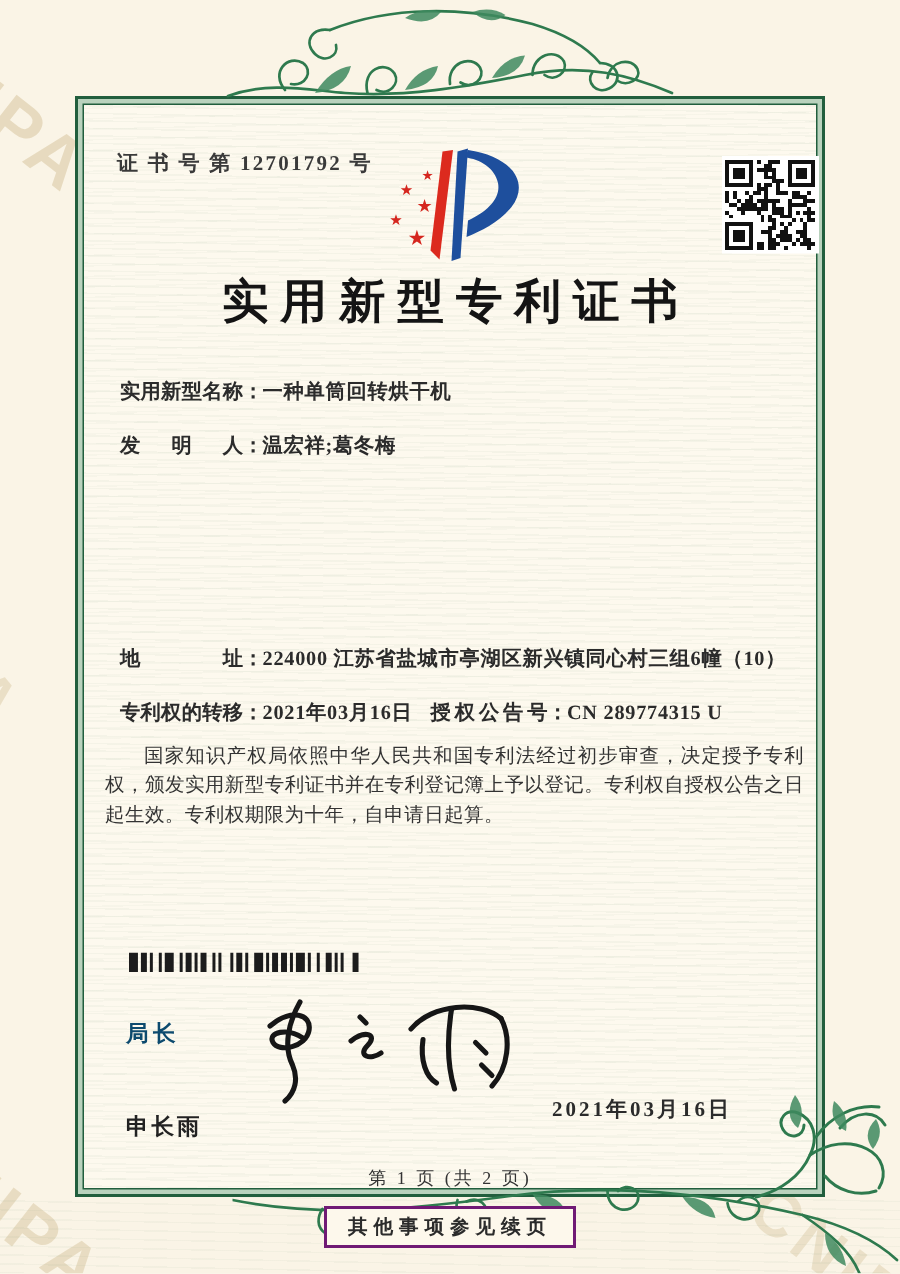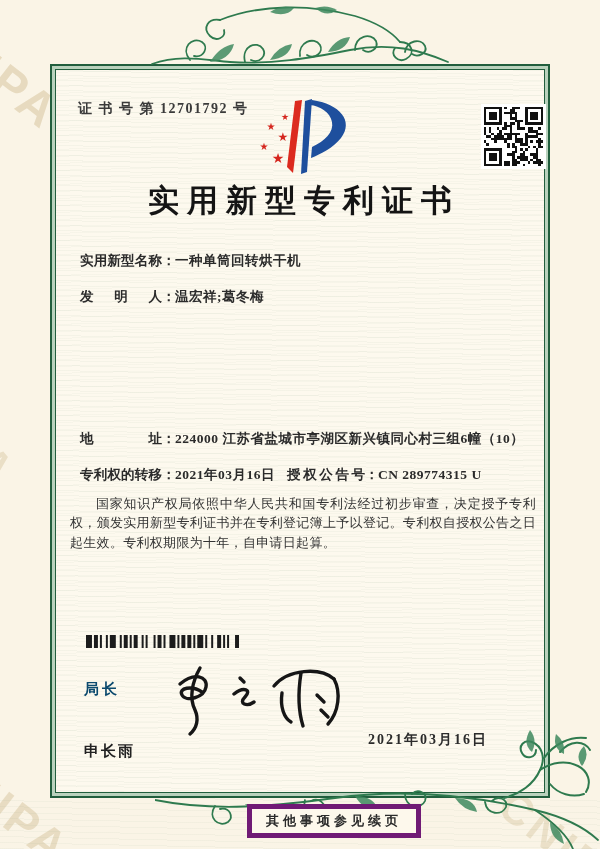--- a/index.html
+++ b/index.html
@@ -48,22 +48,22 @@
       color:#0c4a6e;letter-spacing:3px;text-align:right;}
   .signer-name{position:absolute;left:84px;top:742px;font-size:15px;font-weight:700;
       color:#222;letter-spacing:2px;}
   .signature{position:absolute;left:170px;top:662px;width:200px;height:78px;}
   .issue-date{position:absolute;left:368px;top:731px;font-size:14px;font-weight:600;
       color:#2b2b2b;letter-spacing:2px;}
 
   .page-info{position:absolute;left:0;top:777px;width:100%;text-align:center;font-size:12px;
       color:#333;letter-spacing:2px;}
   .note-box{position:absolute;left:50%;top:804px;transform:translateX(-50%);
-      border:5px solid #701a75;background:#fdf8ec;padding:3px 14px;font-size:13px;
-      font-weight:600;color:#2b2b2b;letter-spacing:4px;white-space:nowrap;z-index:5;margin-left:34px;}
+      border:2px solid #701a75;background:#fdf8ec;padding:3px 14px;font-size:13px;
+      font-weight:600;color:#2b2b2b;letter-spacing:4px;white-space:nowrap;z-index:5;}
 
   .logo{position:absolute;left:240px;top:95px;width:120px;height:85px;}
   .qr{position:absolute;left:481px;top:104px;width:65px;height:65px;}
 
   .orn{position:absolute;z-index:3;}
 </style>
 </head>
 <body>
 
 <div class="page">
@@ -379,16 +379,17 @@
         <path d="M104,24 C118,7 150,5 164,17"></path>
         <path d="M131,11 C128,30 128,48 133,64"></path>
         <path d="M112,31 C110,45 114,56 121,60"></path>
         <path d="M147,33 l7,7"></path>
         <path d="M151,48 l7,7"></path>
         <path d="M164,17 C171,30 169,50 158,62"></path>
       </g>
     </svg>
     <div class="issue-date">2021年03月16日</div>
 
+    <div class="page-info">第 1 页 (共 2 页)</div>
     <div class="note-box">其他事项参见续页</div>
   </div>
 
 </div>
 
 </body></html>

